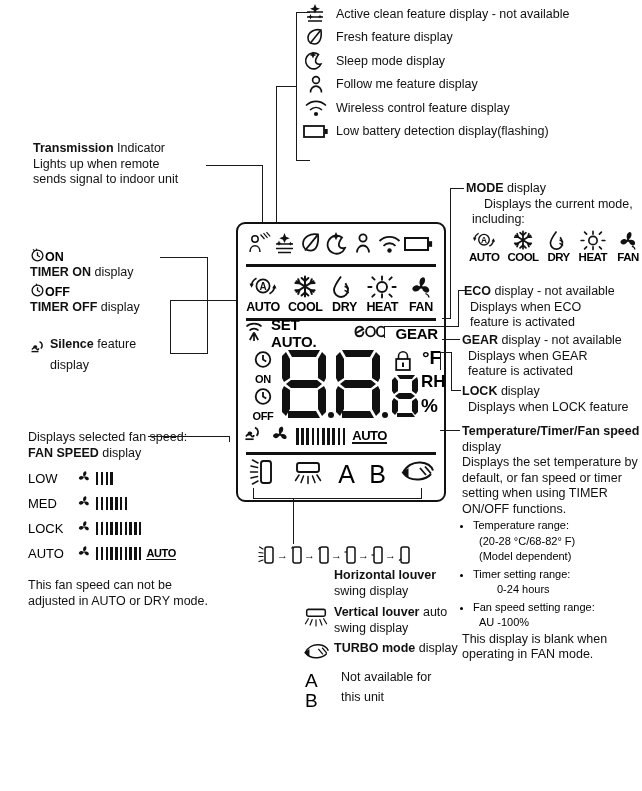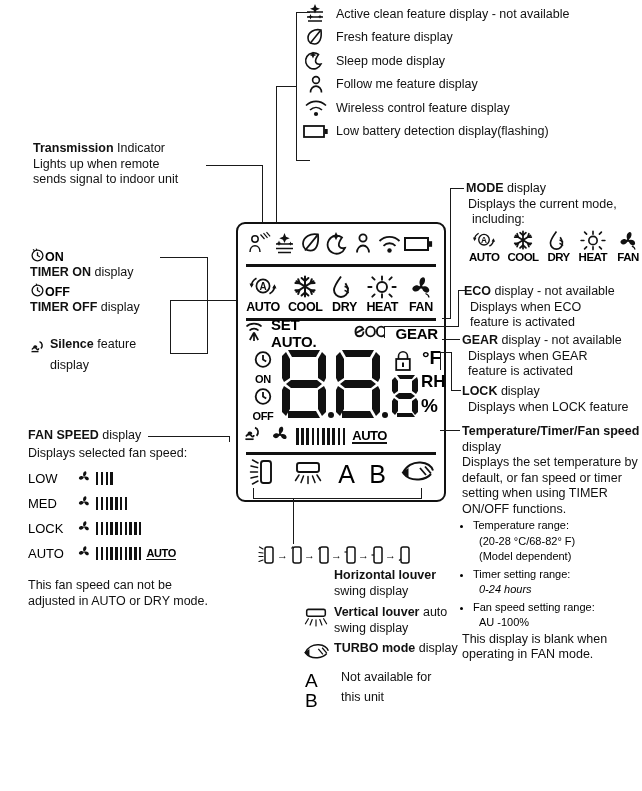--- a/index.html
+++ b/index.html
@@ -219,24 +219,24 @@
 </div>
 
 <div class="line hl" style="left:160px;top:257px;width:48px;"></div>
 <div class="line vl" style="left:207px;top:257px;height:96px;"></div>
 <div class="line hl" style="left:170px;top:353px;width:38px;"></div>
 <div class="line vl" style="left:170px;top:300px;height:53px;"></div>
 <div class="line hl" style="left:170px;top:300px;width:92px;"></div>
 <div class="line vl" style="left:262px;top:300px;height:22px;"></div>
 
 <div class="abs" style="left:28px;top:428px;width:200px;">
+  <div class="txt" style="margin-top:2px;">Displays selected fan speed:</div>
   <div class="txt">
     <span class="b">FAN SPEED</span><span> display</span>
   </div>
-  <div class="txt" style="margin-top:2px;">Displays selected fan speed:</div>
 
   <div style="margin-top:5px;">
     <div class="fs-row">
       <span class="fs-name">LOW</span>
       <span>
         <svg width="16" height="14" viewBox="0 0 16 14">
             <g fill="#111">
         <path d="M8 7c-1.6-2.4-1-5 .8-5.6 1.6-.5 2.2 1.8 1 3.6z"></path>
         <path d="M8 7c2.6-1.2 5 .2 4.8 2.1-.2 1.7-2.5 1.6-3.7-.2z"></path>
         <path d="M8 7c-1 2.7-3.6 3.4-4.8 1.9-1-1.3.6-2.9 2.6-2.9z"></path>
@@ -613,21 +613,21 @@
           </g>
         </svg>
     </span>
   </div>
 </div>
 
 <div class="abs" style="left:466px;top:181px;width:176px;">
   <div class="txt">
     <span class="b">MODE</span><span> display</span>
   </div>
-  <div class="txt" style="margin-left:2px;">Displays the current mode,</div>
+  <div class="txt" style="margin-left:18px;">Displays the current mode,</div>
   <div class="txt" style="margin-left:6px;">including:</div>
   <div class="mini-modes" style="margin-left:3px;">
     <div class="mini-cell">
       <svg width="28" height="21" viewBox="0 0 34 24">
           <g fill="none" stroke="#111" stroke-width="1.7">
       <circle cx="17" cy="11" r="6.4"></circle>
             <path d="M5.5 11a11.5 9.5 0 0 1 5-7.8M28.5 11a11.5 9.5 0 0 1-5 7.8"></path>
           </g>
       <path d="M3.5 8.5l2 4.3 2.3-4z" fill="#111"></path>
           <path d="M30.5 13.5l-2-4.3-2.3 4z" fill="#111"></path>
@@ -723,21 +723,21 @@
   <ul class="bul">
     <li>
       <span>Temperature range:</span>
       <div style="margin-left:6px;">
         <div>(20-28 °C/68-82° F)</div>
         <div>(Model dependent)</div>
       </div>
     </li>
     <li style="margin-top:2px;">
       <span>Timer setting range:</span>
-      <div style="margin-left:6px;font-style:italic;">0-24 hours</div>
+      <div style="margin-left:24px;">0-24 hours</div>
     </li>
     <li style="margin-top:2px;">
       <span>Fan speed setting range:</span>
       <div style="margin-left:6px;">AU -100%</div>
     </li>
   </ul>
   <div class="txt" style="margin-top:1px;">This display is blank when operating in FAN mode.</div>
 </div>
 <div class="line hl" style="left:440px;top:430px;width:20px;"></div>
 

